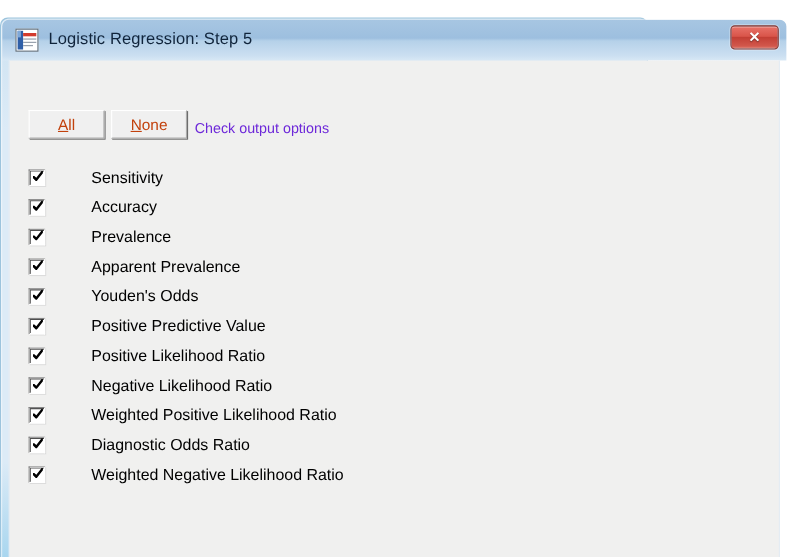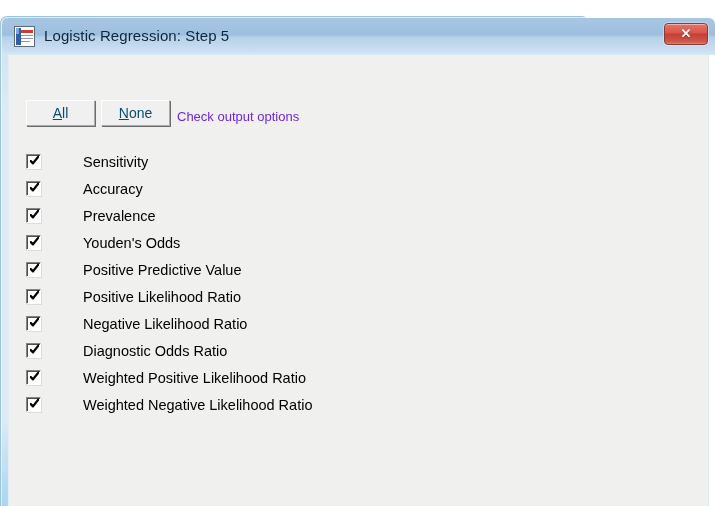--- a/index.html
+++ b/index.html
@@ -127,21 +127,21 @@
   
   .w-btn {
     position: absolute;
     box-sizing: border-box;
     background: #f0f0f0;
     border-top: 1px solid #ffffff;
     border-left: 1px solid #ffffff;
     border-right: 1px solid #ababab;
     border-bottom: 1px solid #ababab;
     box-shadow: 1px 1px 0 0 #6d6d6d;
-    color: #0c4a6e;
+    color: #c2410c;
     font-size: 14px;
     font-family: "Liberation Sans", sans-serif;
     text-align: center;
     cursor: pointer;
     user-select: none;
     display: flex;
     align-items: center;
     justify-content: center;
     padding: 0;
   }
@@ -281,20 +281,28 @@
             </svg>
           </span>
           <span class="check-label">Prevalence</span>
         </div>
         <div class="check-row">
           <span class="check-box">
             <svg class="tick" viewBox="0 0 11 13" xmlns="http://www.w3.org/2000/svg">
               <path d="M1 6 L1 8 L3.5 10.5 L4.5 10.5 L10 3.5 L10 1.5 L8.8 1.5 L4 7.6 L2.2 6 Z" fill="#000000"></path>
             </svg>
           </span>
+          <span class="check-label">Apparent Prevalence</span>
+        </div>
+        <div class="check-row">
+          <span class="check-box">
+            <svg class="tick" viewBox="0 0 11 13" xmlns="http://www.w3.org/2000/svg">
+              <path d="M1 6 L1 8 L3.5 10.5 L4.5 10.5 L10 3.5 L10 1.5 L8.8 1.5 L4 7.6 L2.2 6 Z" fill="#000000"></path>
+            </svg>
+          </span>
           <span class="check-label">Youden's Odds</span>
         </div>
         <div class="check-row">
           <span class="check-box">
             <svg class="tick" viewBox="0 0 11 13" xmlns="http://www.w3.org/2000/svg">
               <path d="M1 6 L1 8 L3.5 10.5 L4.5 10.5 L10 3.5 L10 1.5 L8.8 1.5 L4 7.6 L2.2 6 Z" fill="#000000"></path>
             </svg>
           </span>
           <span class="check-label">Positive Predictive Value</span>
         </div>
@@ -313,29 +321,29 @@
             </svg>
           </span>
           <span class="check-label">Negative Likelihood Ratio</span>
         </div>
         <div class="check-row">
           <span class="check-box">
             <svg class="tick" viewBox="0 0 11 13" xmlns="http://www.w3.org/2000/svg">
               <path d="M1 6 L1 8 L3.5 10.5 L4.5 10.5 L10 3.5 L10 1.5 L8.8 1.5 L4 7.6 L2.2 6 Z" fill="#000000"></path>
             </svg>
           </span>
+          <span class="check-label">Weighted Positive Likelihood Ratio</span>
+        </div>
+        <div class="check-row">
+          <span class="check-box">
+            <svg class="tick" viewBox="0 0 11 13" xmlns="http://www.w3.org/2000/svg">
+              <path d="M1 6 L1 8 L3.5 10.5 L4.5 10.5 L10 3.5 L10 1.5 L8.8 1.5 L4 7.6 L2.2 6 Z" fill="#000000"></path>
+            </svg>
+          </span>
           <span class="check-label">Diagnostic Odds Ratio</span>
-        </div>
-        <div class="check-row">
-          <span class="check-box">
-            <svg class="tick" viewBox="0 0 11 13" xmlns="http://www.w3.org/2000/svg">
-              <path d="M1 6 L1 8 L3.5 10.5 L4.5 10.5 L10 3.5 L10 1.5 L8.8 1.5 L4 7.6 L2.2 6 Z" fill="#000000"></path>
-            </svg>
-          </span>
-          <span class="check-label">Weighted Positive Likelihood Ratio</span>
         </div>
         <div class="check-row">
           <span class="check-box">
             <svg class="tick" viewBox="0 0 11 13" xmlns="http://www.w3.org/2000/svg">
               <path d="M1 6 L1 8 L3.5 10.5 L4.5 10.5 L10 3.5 L10 1.5 L8.8 1.5 L4 7.6 L2.2 6 Z" fill="#000000"></path>
             </svg>
           </span>
           <span class="check-label">Weighted Negative Likelihood Ratio</span>
         </div>
       </div>

